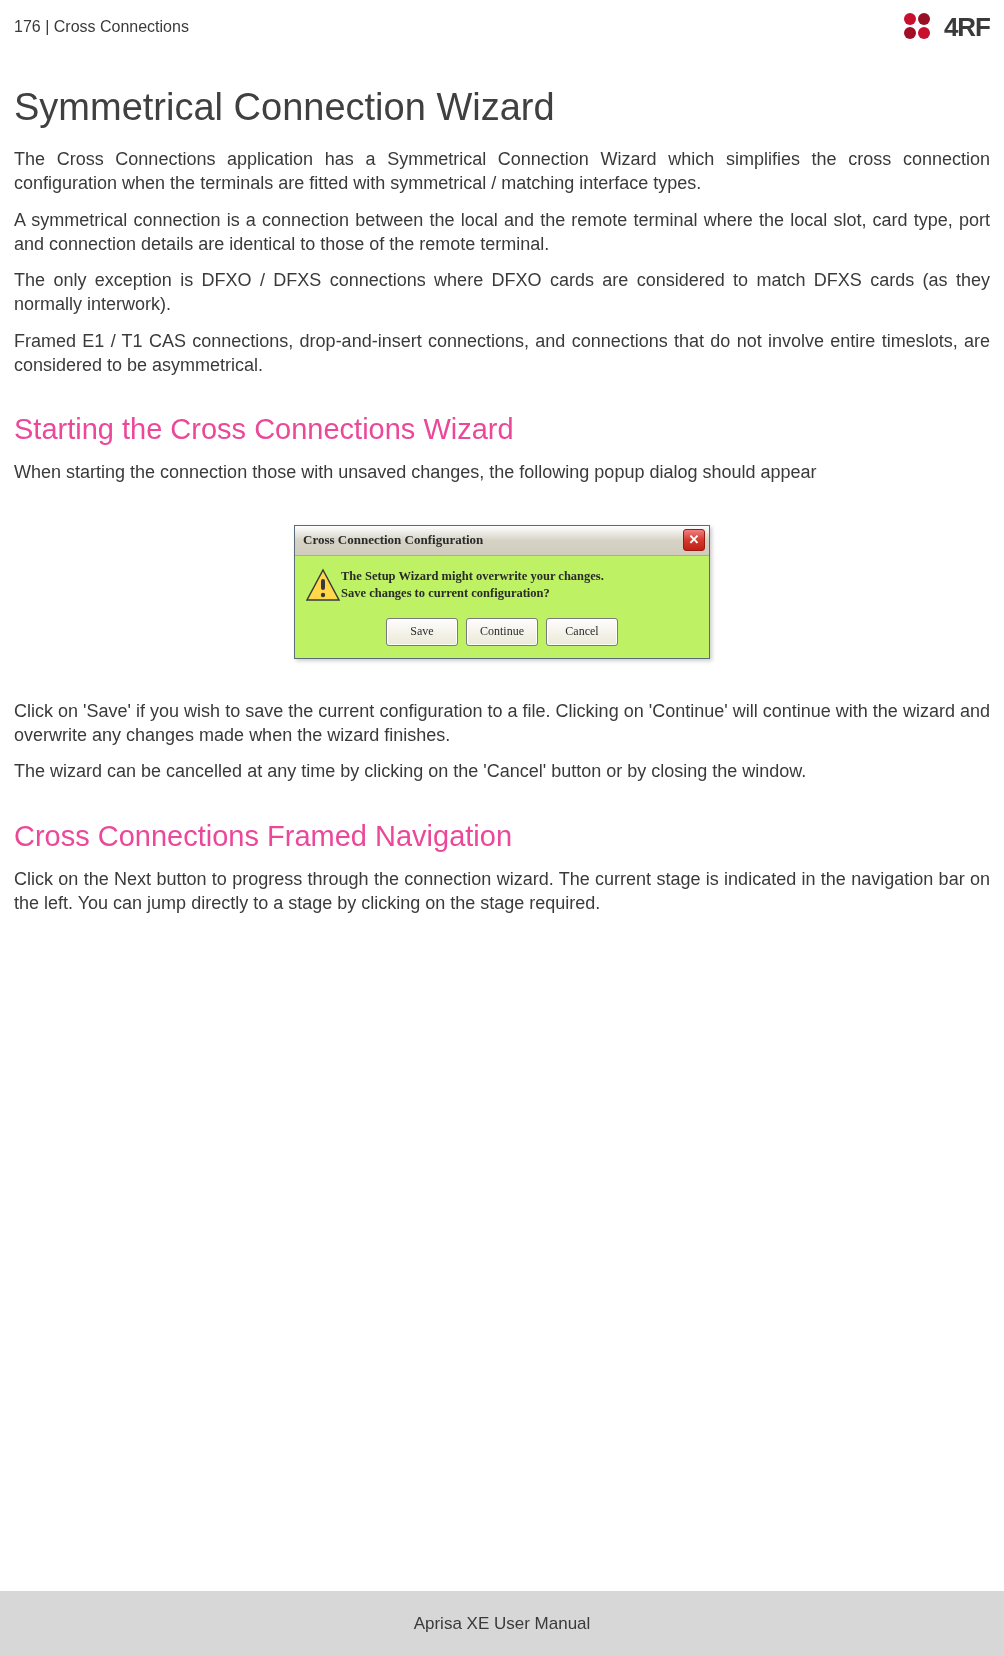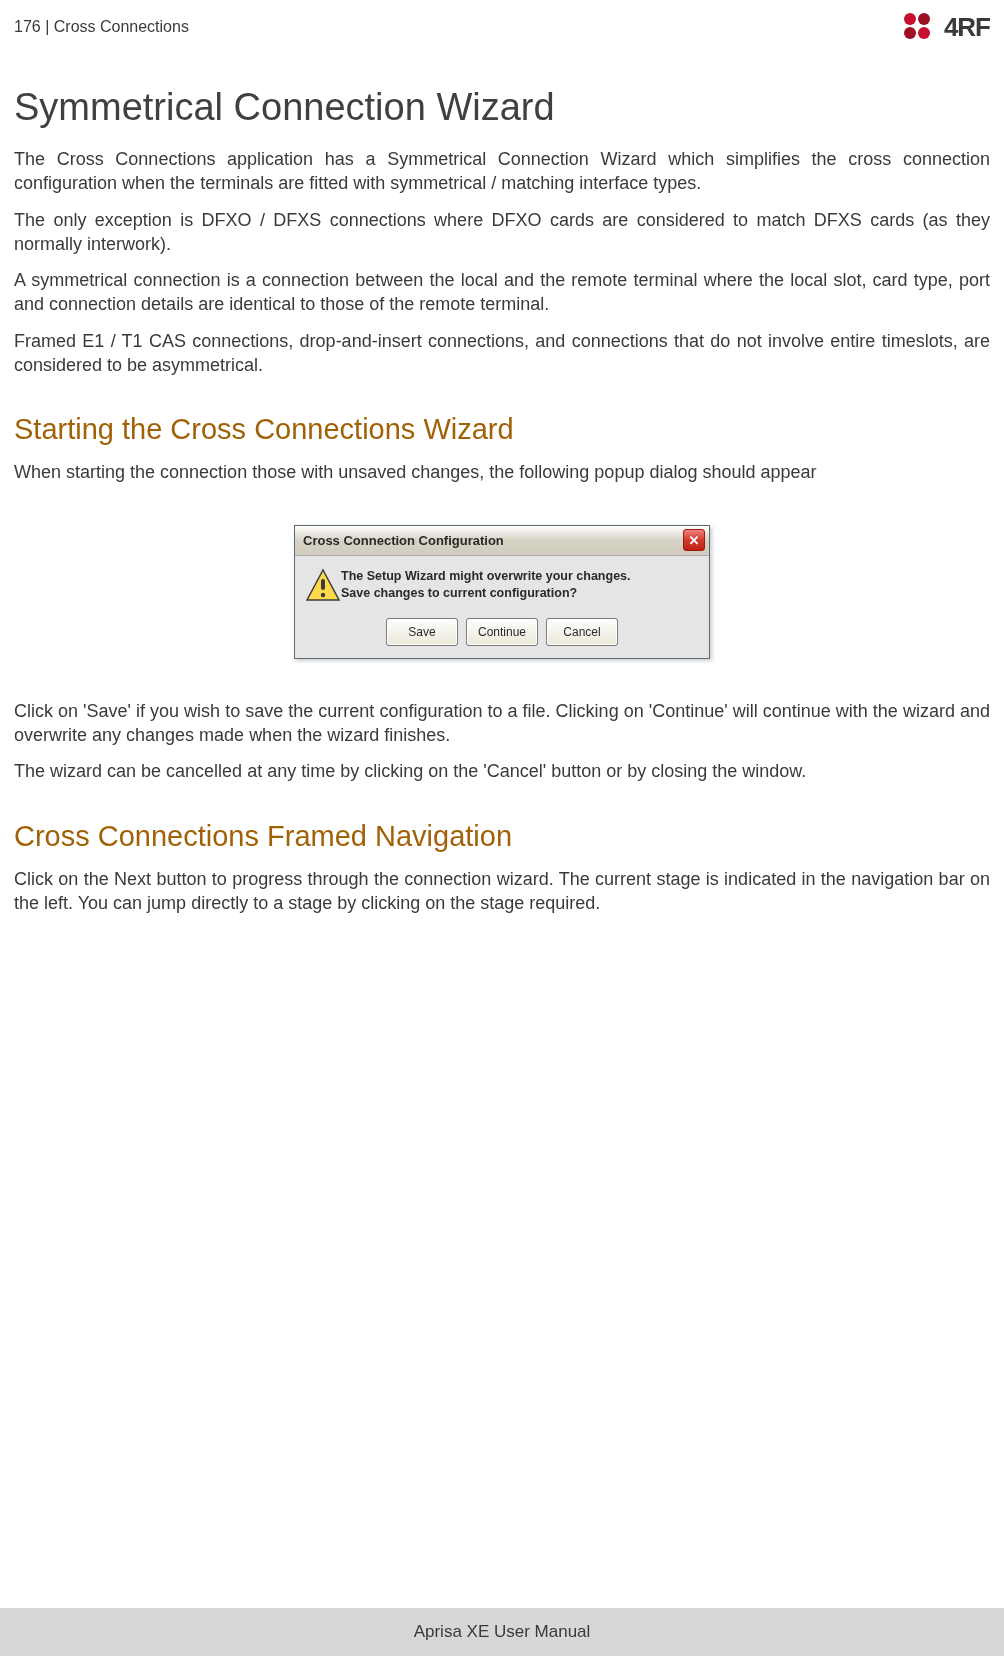--- a/index.html
+++ b/index.html
@@ -45,42 +45,43 @@
     h1 {
       font-size: 38px;
       font-weight: normal;
       color: #404040;
       margin-bottom: 18px;
       font-family: "Trebuchet MS", Tahoma, sans-serif;
     }
     h2 {
       font-size: 29px;
       font-weight: normal;
-      color: #a16207;
+      color: #ec4899;
       margin-top: 36px;
       margin-bottom: 14px;
       font-family: "Trebuchet MS", Tahoma, sans-serif;
     }
     p {
       font-size: 18px;
       line-height: 1.35;
       color: #3a3a3a;
       margin-bottom: 12px;
       text-align: justify;
     }
     .dialog-wrapper {
       display: flex;
       justify-content: center;
       margin: 40px 0 40px 0;
     }
     .dialog {
       width: 416px;
       border: 1px solid #5a6b7a;
-      background: #e5e5e5;
+      background: #bef264;
       box-shadow: 2px 2px 4px rgba(0,0,0,0.2);
+      font-family: Liberation Serif, serif;
     }
     .dialog-titlebar {
       height: 30px;
       background: linear-gradient(to bottom, #ffffff 0%, #d6d3c5 50%, #cfccbd 100%);
       border-bottom: 1px solid #aaa;
       display: flex;
       justify-content: space-between;
       align-items: center;
       padding: 0 4px 0 8px;
     }
@@ -135,21 +136,21 @@
       display: flex;
       align-items: center;
       justify-content: center;
       box-shadow: inset 0 0 0 1px #fff;
     }
     .footer {
       position: absolute;
       bottom: 0;
       left: 0;
       right: 0;
-      height: 48px;
+      height: 65px;
       background: #d7d7d7;
       display: flex;
       align-items: center;
       justify-content: center;
       font-size: 17px;
       color: #3a3a3a;
     }
   </style>
 </head>
 <body>
@@ -163,22 +164,22 @@
       <circle cx="8" cy="22" r="6" fill="#a00f26"></circle>
       <circle cx="22" cy="22" r="6" fill="#c8102e"></circle>
     </svg>
     <span class="logo-text">4RF</span>
   </div>
 </div>
 
 <div class="content">
   <h1>Symmetrical Connection Wizard</h1>
   <p>The Cross Connections application has a Symmetrical Connection Wizard which simplifies the cross connection configuration when the terminals are fitted with symmetrical / matching interface types.</p>
+  <p>A symmetrical connection is a connection between the local and the remote terminal where the local slot, card type, port and connection details are identical to those of the remote terminal.</p>
   <p>The only exception is DFXO / DFXS connections where DFXO cards are considered to match DFXS cards (as they normally interwork).</p>
-  <p>A symmetrical connection is a connection between the local and the remote terminal where the local slot, card type, port and connection details are identical to those of the remote terminal.</p>
   <p>Framed E1 / T1 CAS connections, drop-and-insert connections, and connections that do not involve entire timeslots, are considered to be asymmetrical.</p>
 
   <h2>Starting the Cross Connections Wizard</h2>
   <p>When starting the connection those with unsaved changes, the following popup dialog should appear</p>
 
   <div class="dialog-wrapper">
     <div class="dialog">
       <div class="dialog-titlebar">
         <span class="dialog-title">Cross Connection Configuration</span>
         <div class="dialog-close">

